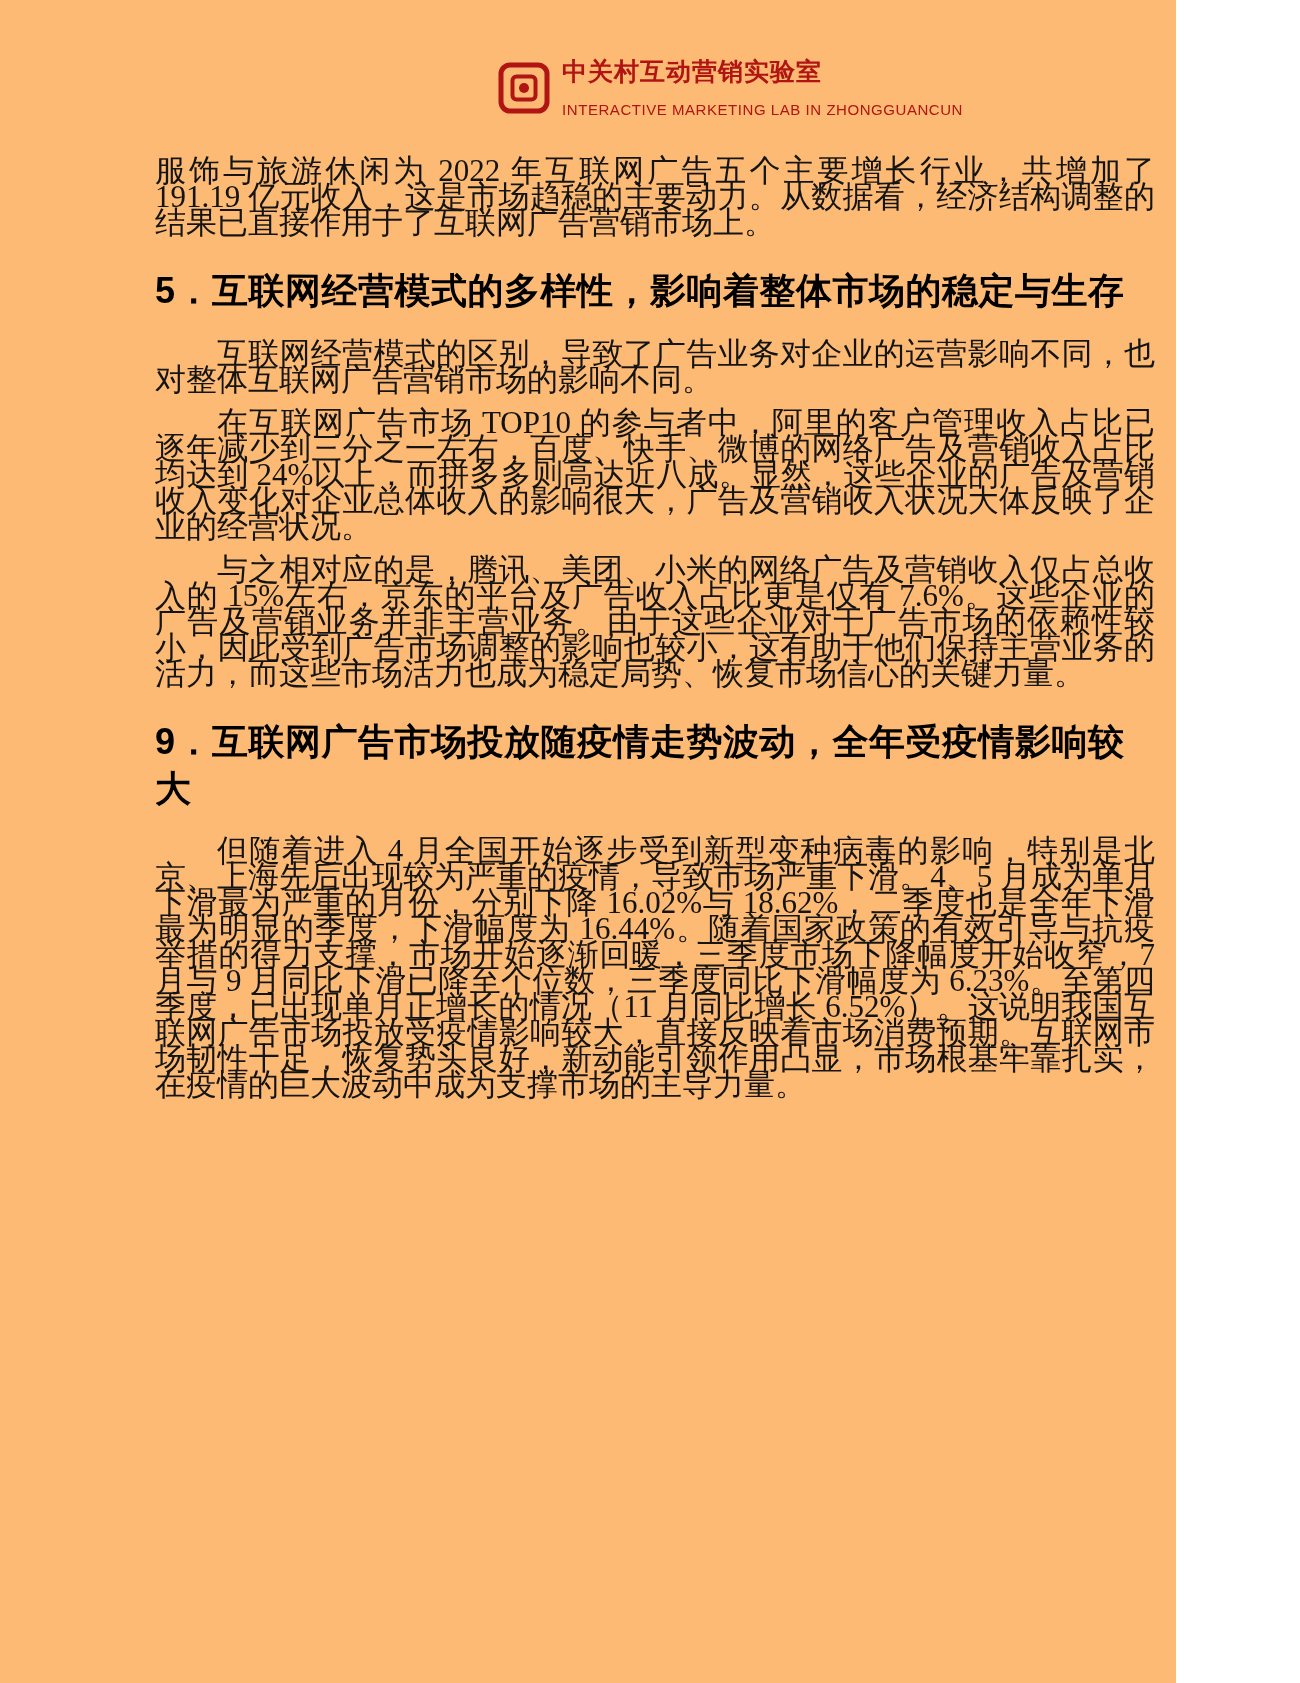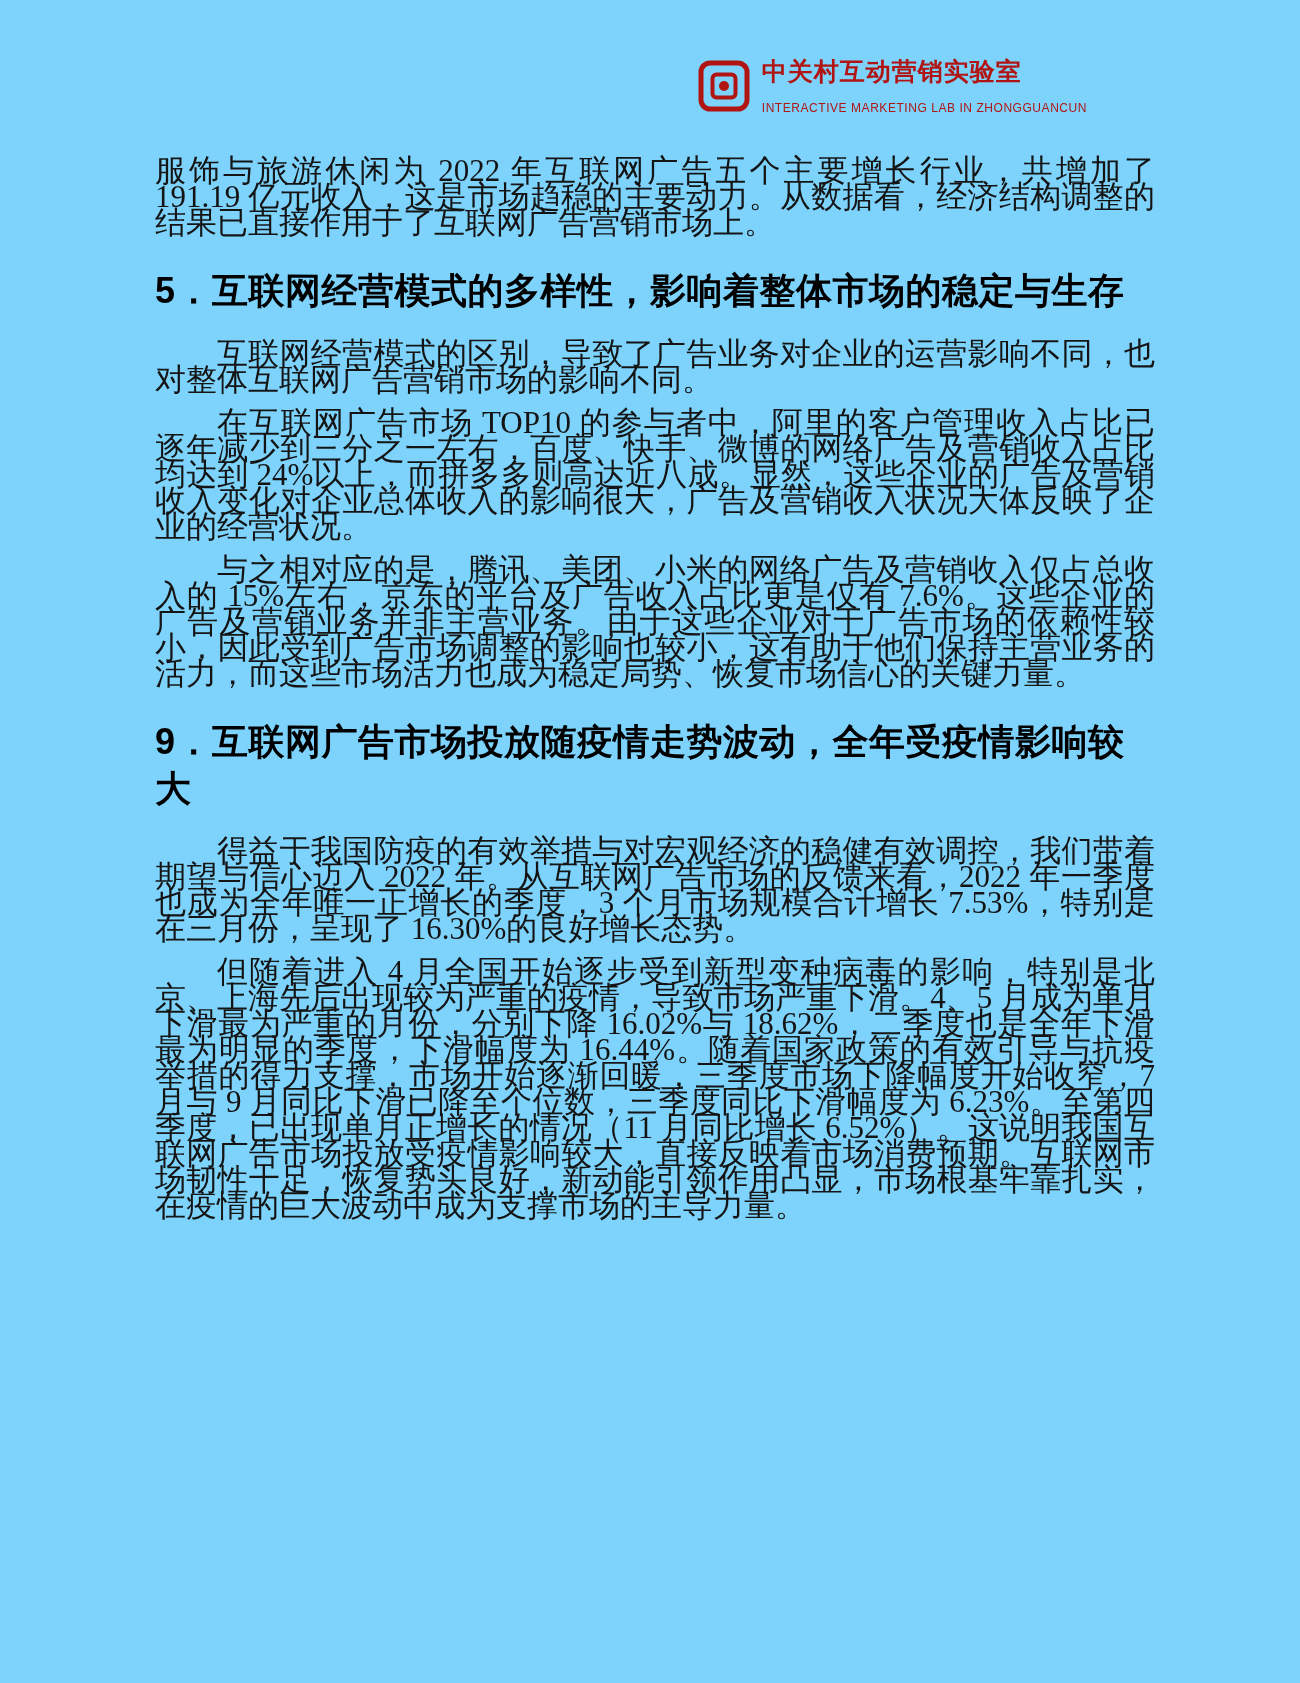--- a/index.html
+++ b/index.html
@@ -11,23 +11,23 @@
   body {
     width: 1300px;
     height: 1683px;
     font-family: "Liberation Serif", serif;
     color: #141414;
     position: relative;
     overflow: hidden;
   }
   .page {
     position: relative;
-    width: 1300px;
+    width: 1176px;
     height: 1683px;
-    background: #7dd3fc;
+    background: #fdba74;
   }
 
   
   .logo {
     position: absolute;
     top: 58px;
     right: 213px;
     display: flex;
     align-items: center;
     gap: 12px;
@@ -46,21 +46,21 @@
     font-family: "Liberation Sans", sans-serif;
     font-size: 25px;
     font-weight: 700;
     letter-spacing: 1px;
     color: #b01513;
     line-height: 1.1;
     white-space: nowrap;
   }
   .logo-subtitle {
     font-family: "Liberation Sans", sans-serif;
-    font-size: 12px;
+    font-size: 15px;
     font-weight: 400;
     letter-spacing: 0.55px;
     color: #b01513;
     margin-top: 15px;
     white-space: nowrap;
   }
 
   
   .content {
     position: absolute;
@@ -116,19 +116,18 @@
 
     <p class="para indent">互联网经营模式的区别，导致了广告业务对企业的运营影响不同，也对整体互联网广告营销市场的影响不同。</p>
 
     <p class="para indent">在互联网广告市场 TOP10 的参与者中，阿里的客户管理收入占比已逐年减少到三分之一左右，百度、快手、微博的网络广告及营销收入占比均达到 24%以上，而拼多多则高达近八成。显然，这些企业的广告及营销收入变化对企业总体收入的影响很大，广告及营销收入状况大体反映了企业的经营状况。</p>
 
     <p class="para indent">与之相对应的是，腾讯、美团、小米的网络广告及营销收入仅占总收入的 15%左右，京东的平台及广告收入占比更是仅有 7.6%。这些企业的广告及营销业务并非主营业务。由于这些企业对于广告市场的依赖性较小，因此受到广告市场调整的影响也较小，这有助于他们保持主营业务的活力，而这些市场活力也成为稳定局势、恢复市场信心的关键力量。</p>
 
 
     <h2 class="heading">9．互联网广告市场投放随疫情走势波动，全年受疫情影响较大</h2>
 
-    <p class="para indent">得益于我国防疫的有效举措与对宏观经济的稳健有效调控，我们带着期望与信心迈入 2022 年。从互联网广告市场的反馈来看，2022 年一季度也成为全年唯一正增长的季度，3 个月市场规模合计增长 7.53%，特别是在三月份，呈现了 16.30%的良好增长态势。</p>
 
     <p class="para indent">但随着进入 4 月全国开始逐步受到新型变种病毒的影响，特别是北京、上海先后出现较为严重的疫情，导致市场严重下滑。4、5 月成为单月下滑最为严重的月份，分别下降 16.02%与 18.62%，二季度也是全年下滑最为明显的季度，下滑幅度为 16.44%。随着国家政策的有效引导与抗疫举措的得力支撑，市场开始逐渐回暖，三季度市场下降幅度开始收窄，7 月与 9 月同比下滑已降至个位数，三季度同比下滑幅度为 6.23%。至第四季度，已出现单月正增长的情况（11 月同比增长 6.52%）。这说明我国互联网广告市场投放受疫情影响较大，直接反映着市场消费预期。互联网市场韧性十足，恢复势头良好，新动能引领作用凸显，市场根基牢靠扎实，在疫情的巨大波动中成为支撑市场的主导力量。</p>
 
   </div>
 
 </div>
 
 </body></html>

